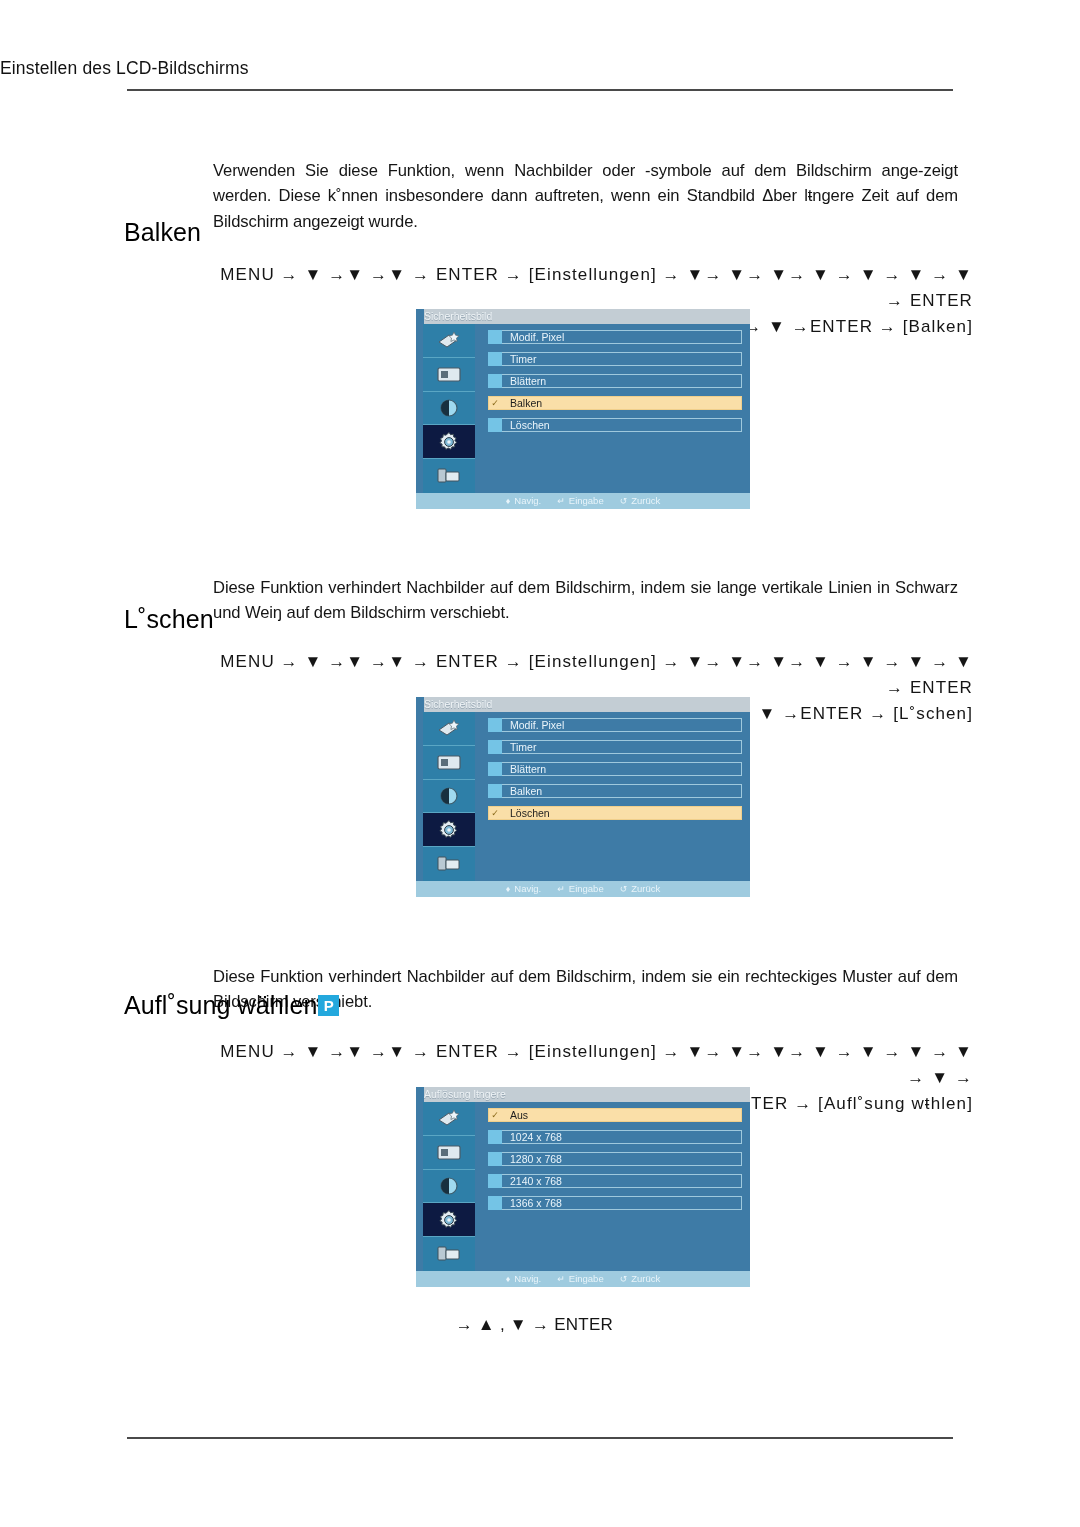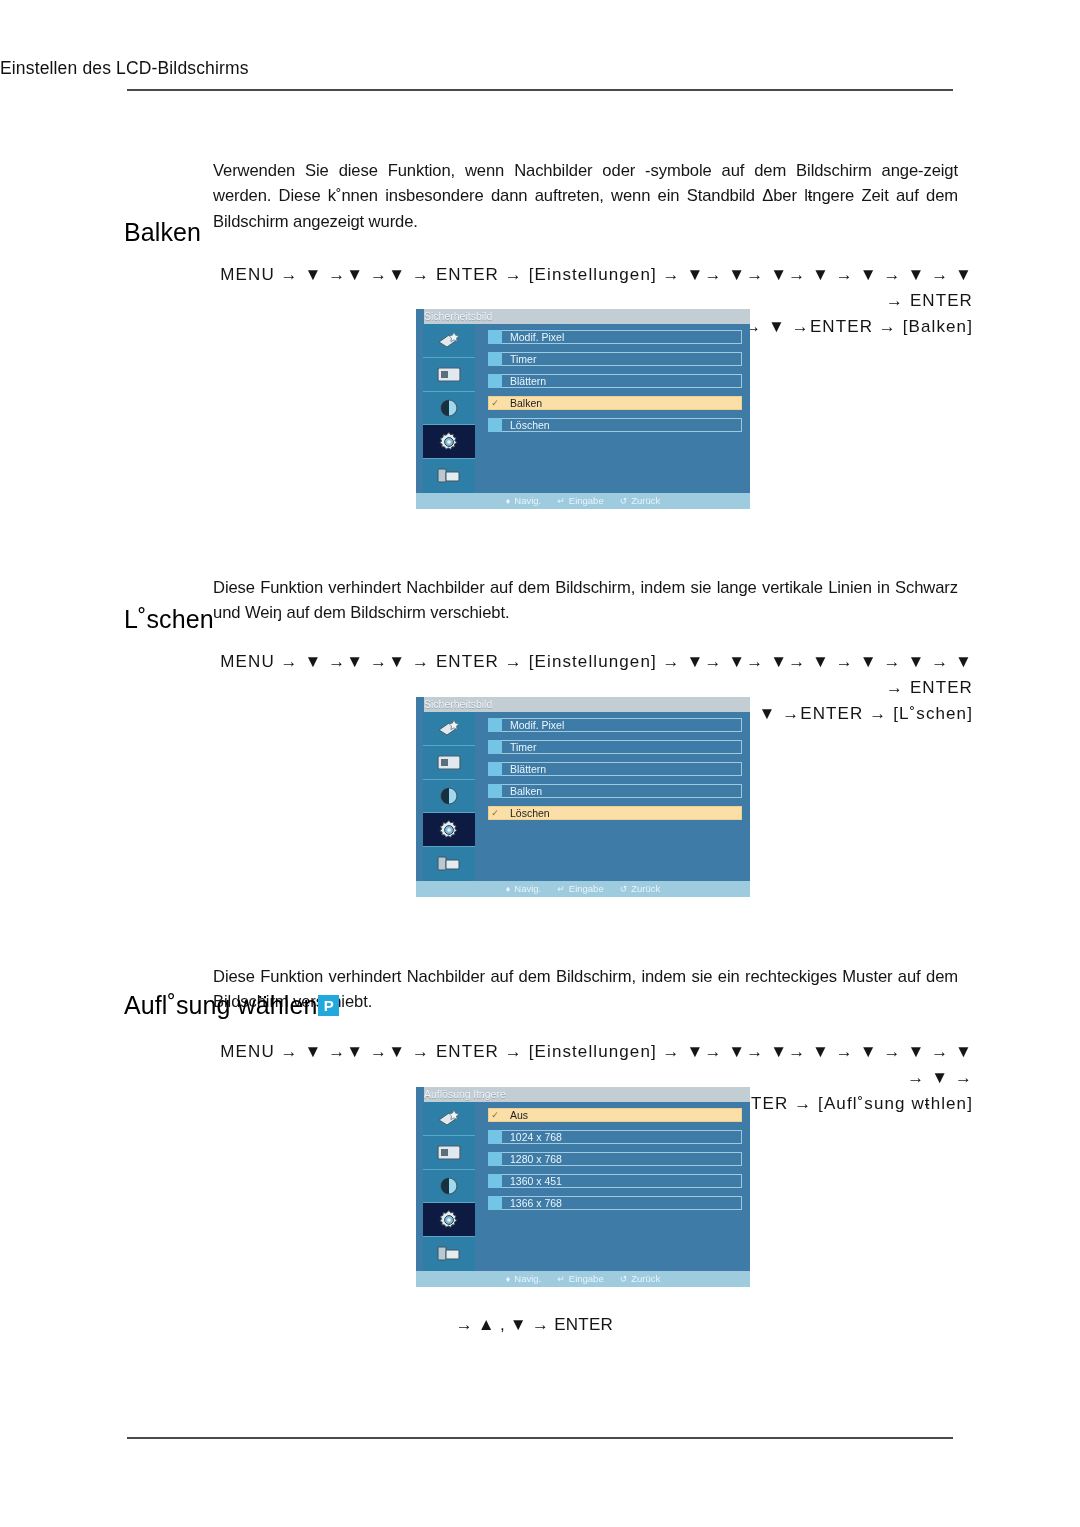--- a/index.html
+++ b/index.html
@@ -478,21 +478,21 @@
           <div class="rlabel">1024 x 768</div>
         </div>
         <div class="osd-row">
           <div class="bar"></div>
           <div class="chip"></div>
           <div class="rlabel">1280 x 768</div>
         </div>
         <div class="osd-row">
           <div class="bar"></div>
           <div class="chip"></div>
-          <div class="rlabel">1360 x 451</div>
+          <div class="rlabel">2140 x 768</div>
         </div>
         <div class="osd-row">
           <div class="bar"></div>
           <div class="chip"></div>
           <div class="rlabel">1366 x 768</div>
         </div>
       </div>
     </div>
     <div class="osd-foot">
       <span class="ft">

